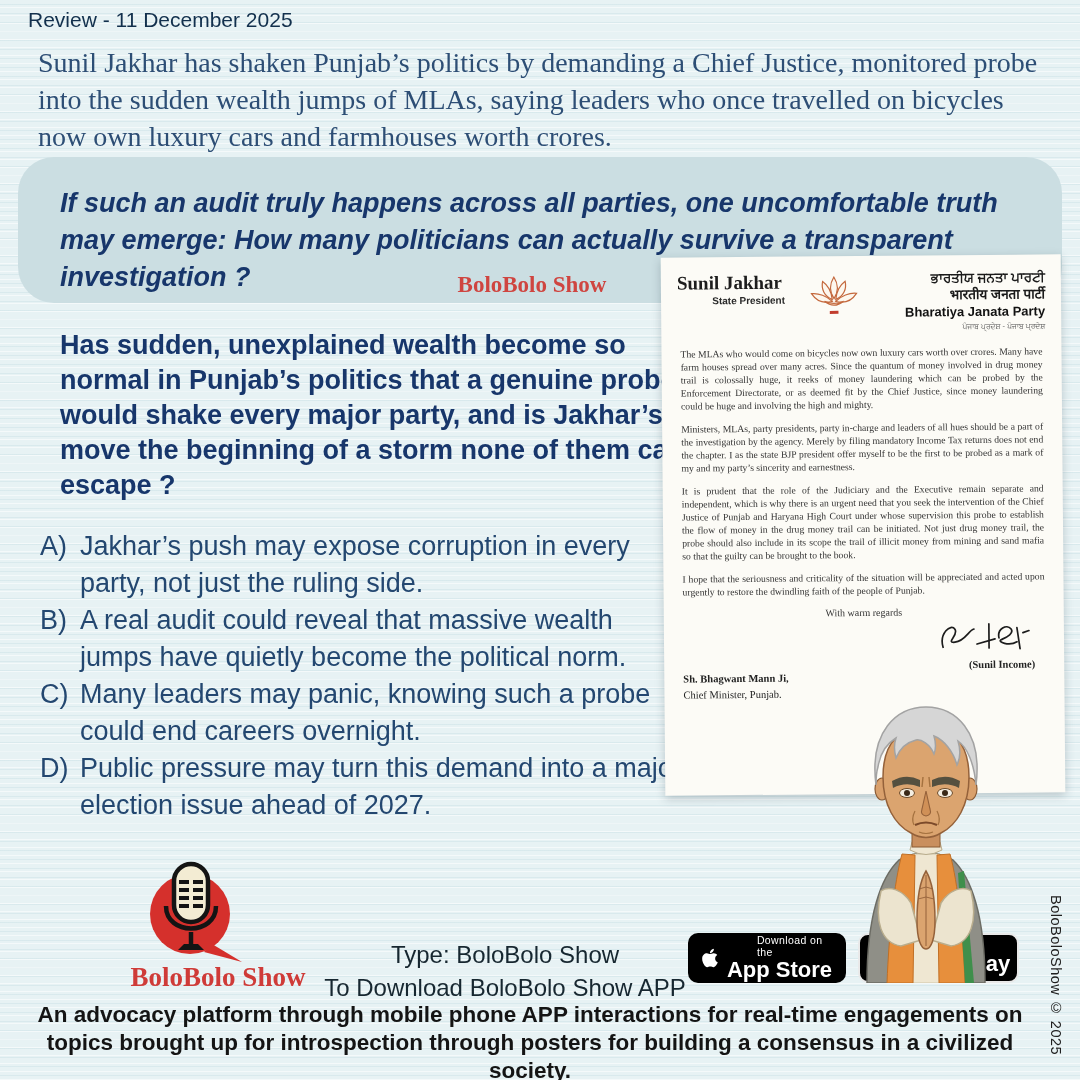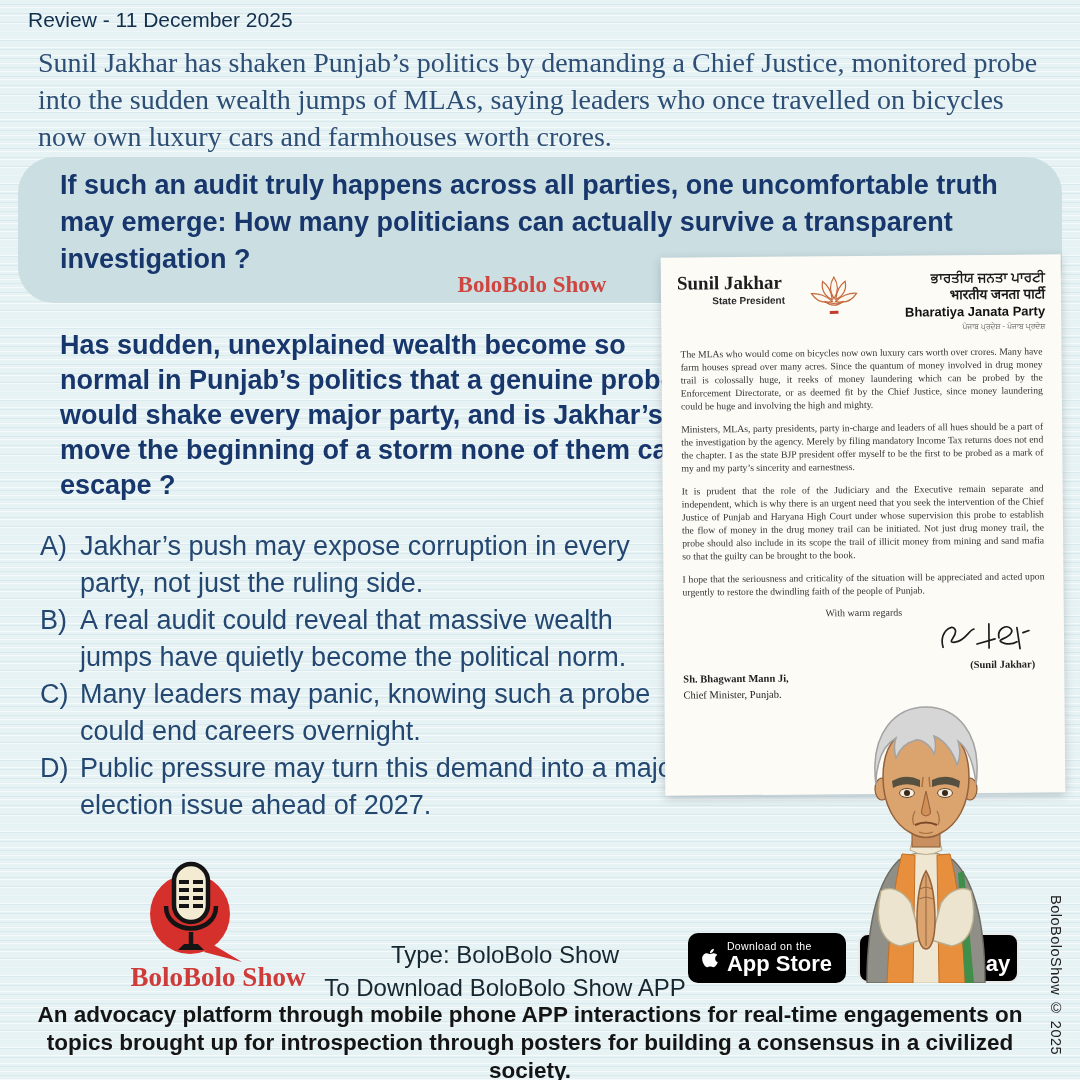--- a/index.html
+++ b/index.html
@@ -7,21 +7,21 @@
   .poster{
     position:relative; width:1080px; height:1080px; margin:0 auto; overflow:hidden;
     background-color:#e7f2f4;
     background-image:
       repeating-linear-gradient(0deg, rgba(255,255,255,.55) 0 1px, rgba(255,255,255,0) 1px 8px),
       repeating-linear-gradient(0deg, rgba(167,203,212,.22) 4px 5px, rgba(167,203,212,0) 5px 13px);
   }
   .review-label{position:absolute;left:28px;top:8px;font-size:21px;color:#12304d;}
   .intro{position:absolute;left:38px;top:44px;width:1006px;font-size:28px;line-height:37px;color:#2d4e75;font-family:Liberation Serif, serif;}
   .highlight-box{position:absolute;left:18px;top:157px;width:1044px;height:146px;background:#cbdee2;border-radius:36px;}
-  .highlight-text{position:absolute;left:42px;top:10px;width:970px;font-size:27px;line-height:37px;font-weight:bold;color:#17366b;}
+  .highlight-text{position:absolute;left:42px;top:28px;width:970px;font-size:27px;line-height:37px;font-weight:bold;color:#17366b;font-style:italic;}
   .watermark{position:absolute;left:432px;top:272px;width:200px;text-align:center;font-family:"Liberation Serif",serif;font-weight:bold;font-size:23px;color:#cf4540;}
   .question{position:absolute;left:60px;top:328px;width:625px;font-size:27px;line-height:35px;font-weight:bold;color:#17366b;}
   .options{position:absolute;left:40px;top:528px;width:648px;list-style:none;}
   .options li{position:relative;padding-left:40px;font-size:27px;line-height:36.5px;color:#234770;margin-bottom:1px;}
   .opt-label{position:absolute;left:0;top:0;}
   
   .letter{position:absolute;left:663px;top:256px;width:400px;height:538px;background:#fcfbf6;
     transform:rotate(-0.5deg);box-shadow:0 3px 10px rgba(40,60,70,.25);z-index:2;}
   .letter-head{display:flex;align-items:flex-start;padding:15px 16px 4px 16px;}
   .lh-left{width:122px;}
@@ -47,21 +47,21 @@
   .logo-block{position:absolute;left:128px;top:858px;width:180px;height:140px;}
   .logo-mic{position:absolute;left:10px;top:0;}
   .logo-text{position:absolute;left:-30px;top:104px;width:240px;text-align:center;font-family:"Liberation Serif",serif;
     font-weight:bold;font-size:27px;color:#cf3b38;}
   .download-block{position:absolute;left:310px;top:938px;width:390px;text-align:center;font-size:24px;line-height:33px;color:#172730;}
   .badge{position:absolute;display:flex;align-items:center;gap:9px;background:#000;border-radius:10px;
     height:50px;padding:0 14px;color:#fff;cursor:pointer;}
   .badge-appstore{left:688px;top:933px;width:158px;}
   .badge-gplay{left:858px;top:933px;width:161px;border:2px solid #e9e9e9;}
   .badge .b-lines{display:flex;flex-direction:column;justify-content:center;}
-  .b-small{font-size:10.5px;letter-spacing:.4px;line-height:12px;}
+  .b-small{font-size:10.5px;letter-spacing:.4px;line-height:12px;margin-left:30px;}
   .b-big{font-size:22px;font-weight:bold;line-height:24px;white-space:nowrap;}
   .advocacy{position:absolute;left:0;top:1001px;width:1060px;text-align:center;font-size:22.5px;line-height:28px;
     font-weight:600;color:#141414;padding:0 30px;}
   .disclaimer{position:absolute;right:22px;top:1050px;font-size:16px;color:#b04a46;}
   .copyright-vertical{position:absolute;left:1048px;top:895px;writing-mode:vertical-rl;font-size:14.5px;color:#202020;letter-spacing:.5px;}
 </style>
 </head>
 <body>
 
 <div class="poster">
@@ -127,21 +127,21 @@
       <p>The MLAs who would come on bicycles now own luxury cars worth over crores. Many have farm houses spread over many acres. Since the quantum of money involved in drug money trail is colossally huge, it reeks of money laundering which can be probed by the Enforcement Directorate, or as deemed fit by the Chief Justice, since money laundering could be huge and involving the high and mighty.</p>
       <p>Ministers, MLAs, party presidents, party in-charge and leaders of all hues should be a part of the investigation by the agency. Merely by filing mandatory Income Tax returns does not end the chapter. I as the state BJP president offer myself to be the first to be probed as a mark of my and my party’s sincerity and earnestness.</p>
       <p>It is prudent that the role of the Judiciary and the Executive remain separate and independent, which is why there is an urgent need that you seek the intervention of the Chief Justice of Punjab and Haryana High Court under whose supervision this probe to establish the flow of money in the drug money trail can be initiated. Not just drug money trail, the probe should also include in its scope the trail of illicit money from mining and sand mafia so that the guilty can be brought to the book.</p>
       <p>I hope that the seriousness and criticality of the situation will be appreciated and acted upon urgently to restore the dwindling faith of the people of Punjab.</p>
     </div>
     <div class="letter-closing">With warm regards</div>
     <div class="letter-sigblock">
       <svg class="sig-svg" width="96" height="36" viewBox="0 0 96 36">
         <path d="M6 26 C2 12 14 2 18 8 C22 14 8 22 18 21 C28 20 32 9 37 8 M40 23 L58 18 M52 3 L52 27 M62 17 C60 8 70 3 74 8 C78 13 68 17 64 19 C60 21 72 26 80 21 M80 7 L83 28 M86 12 L92 10" stroke="#1c1c1c" stroke-width="1.7" fill="none" stroke-linecap="round"></path>
       </svg>
-      <div class="sig-name">(Sunil Jakhar)</div>
+      <div class="sig-name">(Sunil Income)</div>
       <div class="addressee">
         <div class="a-name">Sh. Bhagwant Mann Ji,</div>
         <div>Chief Minister, Punjab.</div>
       </div>
     </div>
   </div>
 
   <svg class="caricature" viewBox="0 0 190 290">
 
     <path d="M36 290 C36 222 50 184 68 167 L95 156 L122 167 C140 184 154 222 154 290 Z" fill="#8f8f87" stroke="#6c6c64" stroke-width="1.5"></path>

